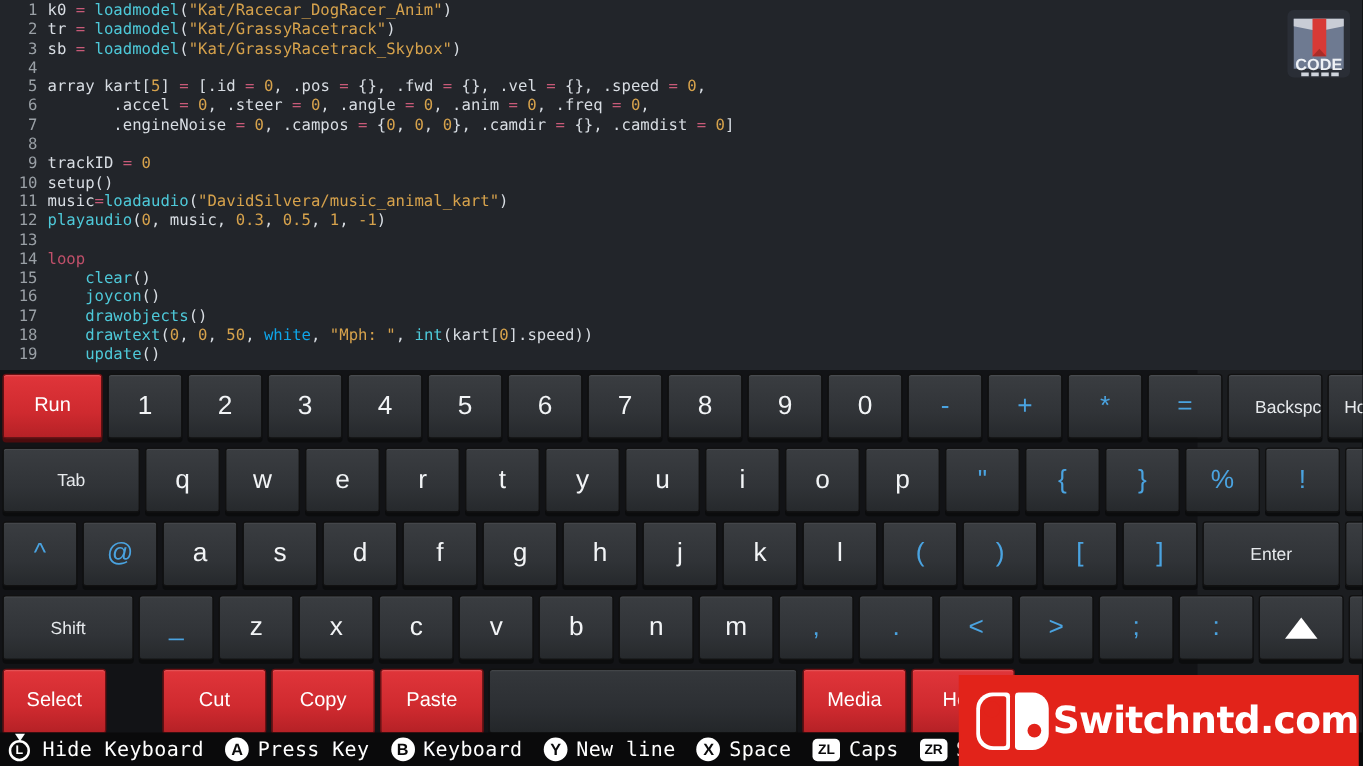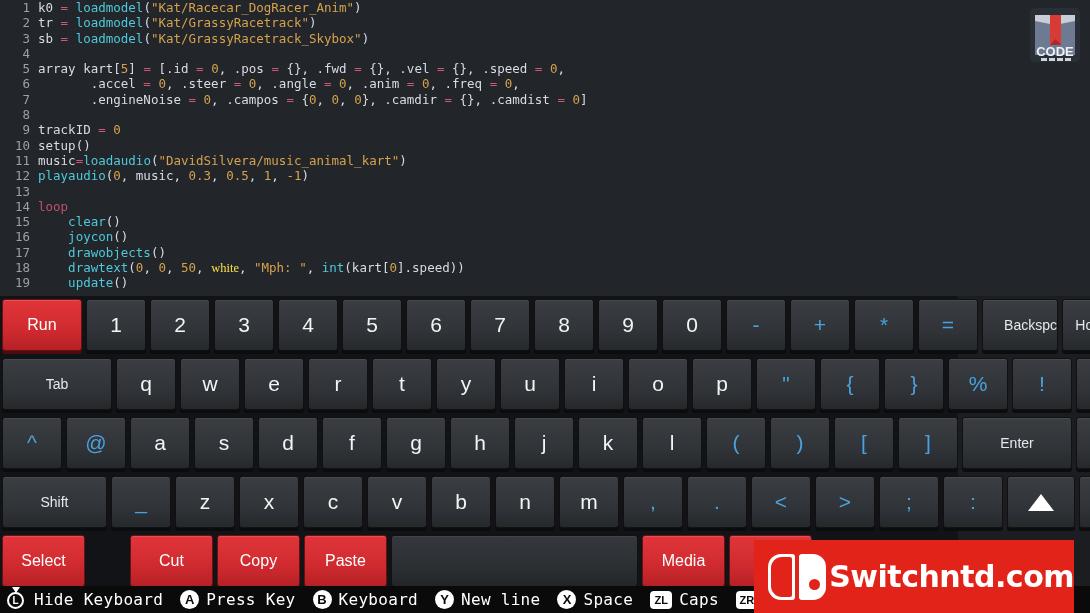--- a/index.html
+++ b/index.html
@@ -26,21 +26,21 @@
     color:#9aa0a6;padding-right:8px;
     font-family:"DejaVu Sans Mono","Liberation Mono",monospace;
   }
   .code-text{color:#d8dde3;}
   .tk-fn{color:#4ec9d9;}
   .tk-str{color:#d6a24c;}
   .tk-num{color:#d6a24c;}
   .tk-op{color:#c85a78;}
   .tk-kw{color:#c0506a;}
   .tk-var{color:#d8dde3;}
-  .tk-white{color:#fde047;font-family:Liberation Serif, serif;}
+  .tk-white{color:#0ea5e9;}
   .tk-punc{color:#d8dde3;}
 
   
   #code-icon{
     position:absolute;right:6px;top:4px;width:58px;height:62px;
   }
 
   
   #keyboard{
     position:absolute;left:0;top:296px;width:958px;height:291px;
@@ -103,21 +103,21 @@
     font-family:"Liberation Sans",sans-serif;
   }
   .stickglyph .arr{
     position:absolute;left:6px;top:-2px;width:0;height:0;
     border-left:4px solid transparent;border-right:4px solid transparent;
     border-top:6px solid #fff;
   }
 
   
   #watermark{
-    position:absolute;right:16px;bottom:0;width:320px;height:73px;
+    position:absolute;right:3px;bottom:0;width:320px;height:73px;
     background:#e2231a;display:flex;align-items:center;
     padding-left:14px;box-sizing:border-box;z-index:30;
   }
   #wm-logo{position:relative;width:62px;height:46px;margin-right:12px;}
   #wm-logo .left{
     position:absolute;left:0;top:0;width:27px;height:46px;
     background:#fff;border-radius:13px 3px 3px 13px;
   }
   #wm-logo .left .dot{
     position:absolute;left:6px;top:7px;width:13px;height:13px;

